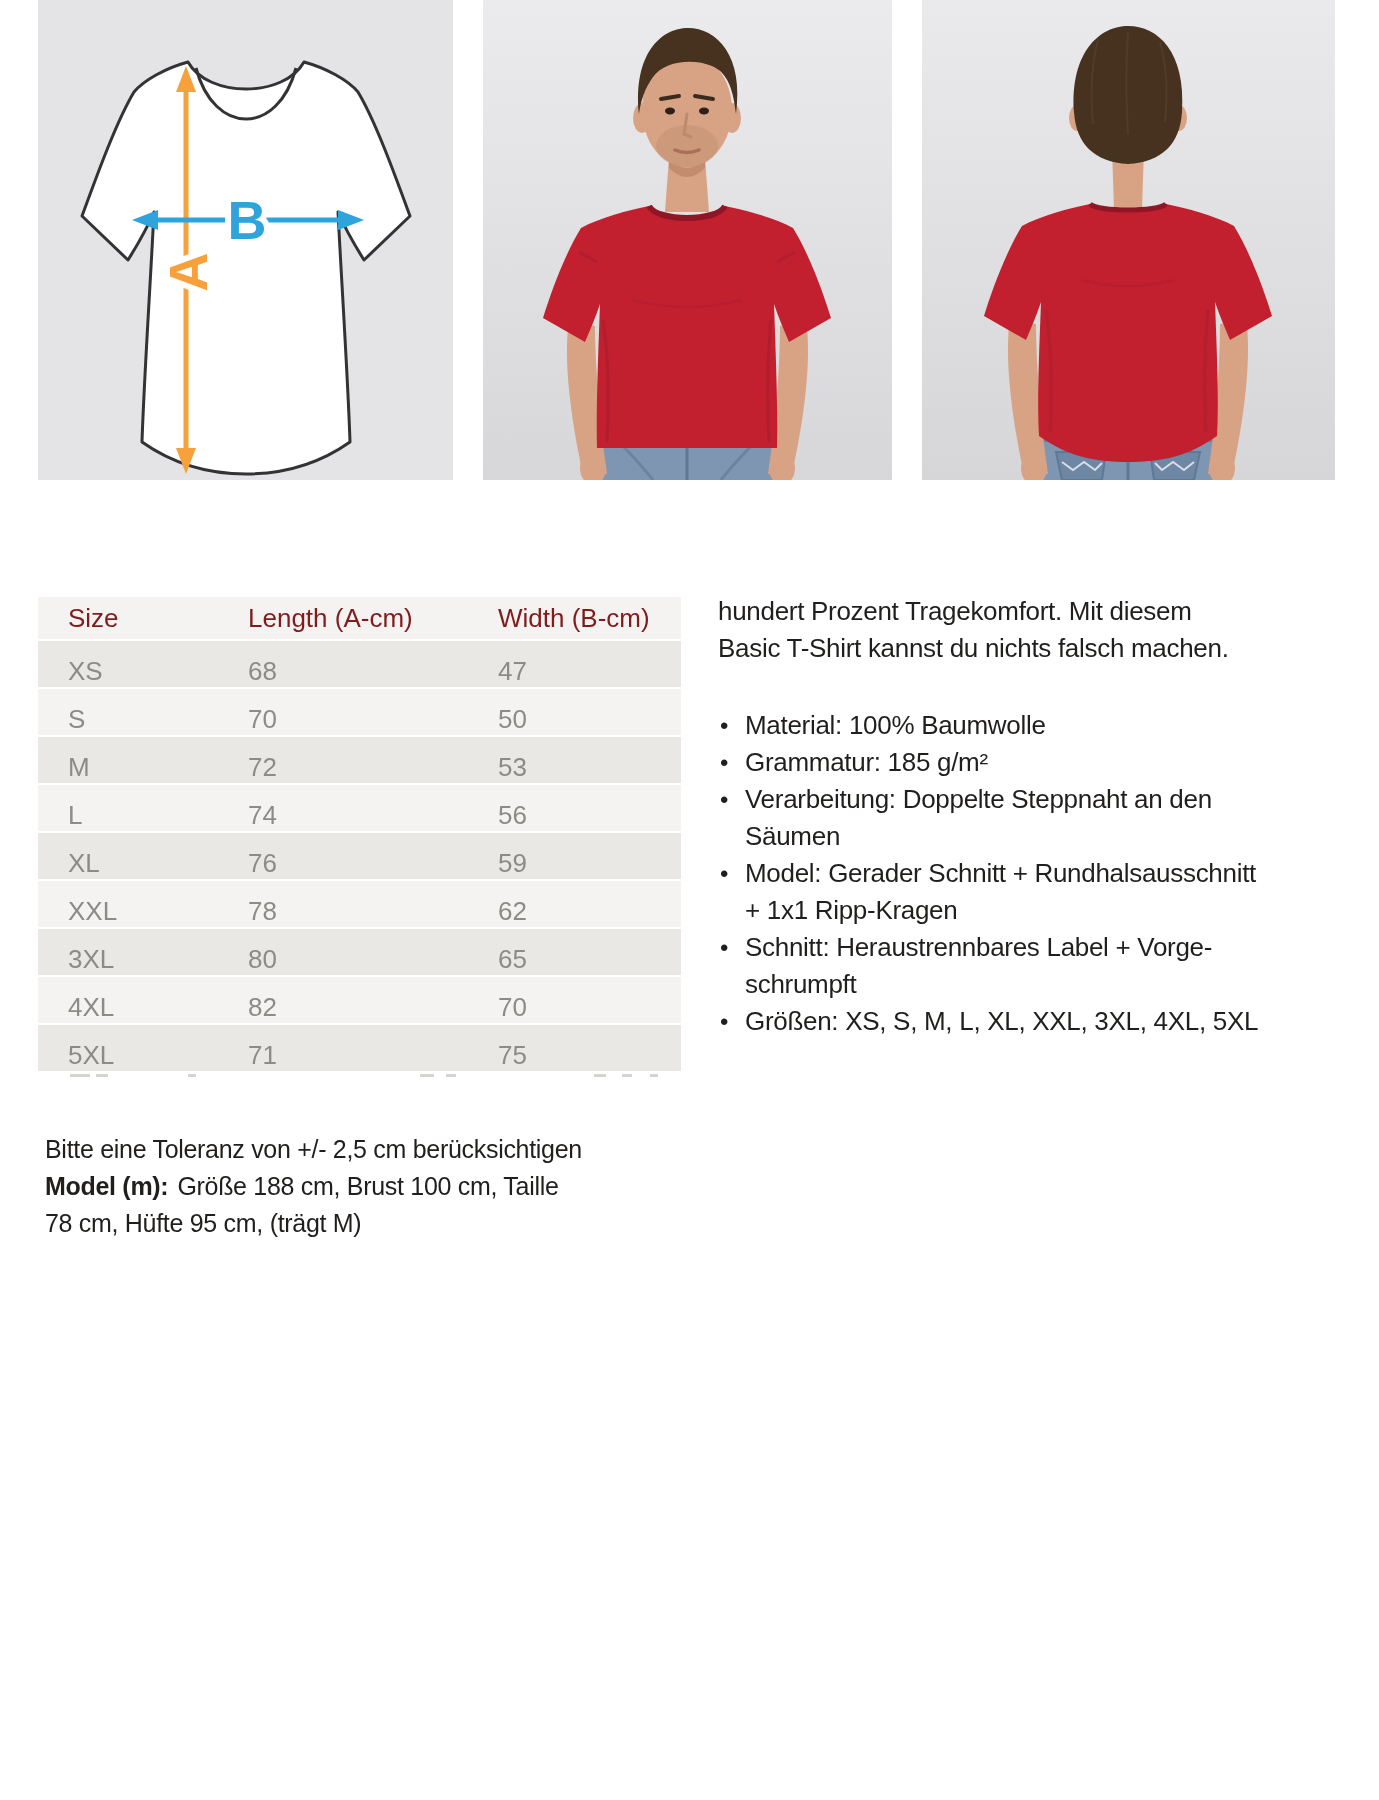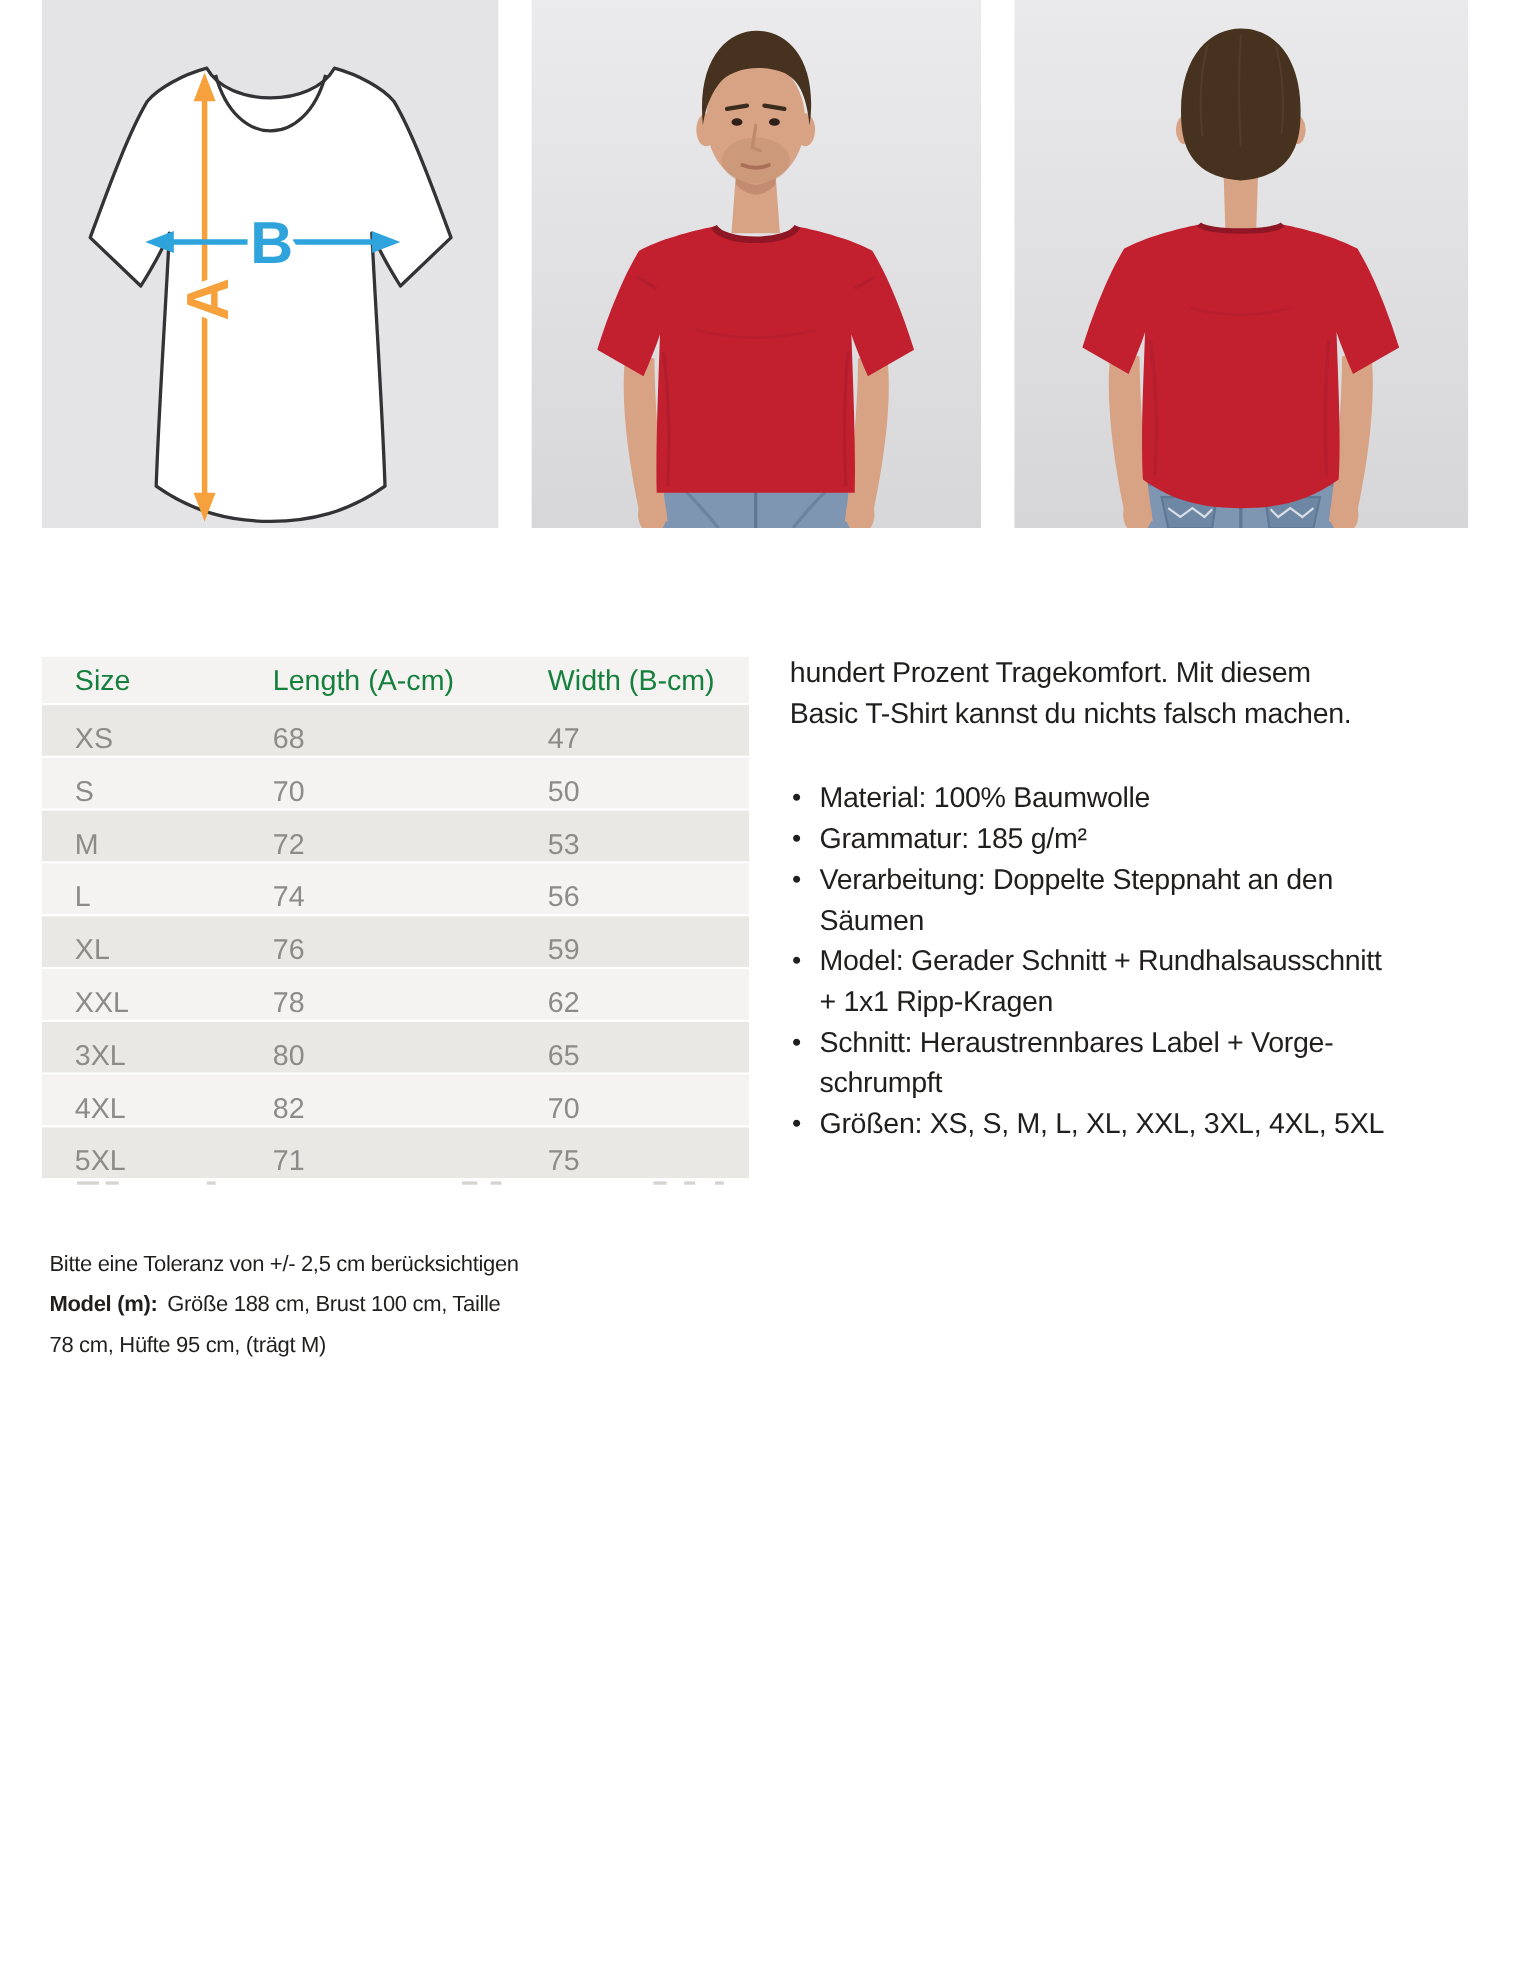--- a/index.html
+++ b/index.html
@@ -8,39 +8,39 @@
     font-family:"Liberation Sans",sans-serif;color:#201f1d;
   }
   .img-block{position:absolute;top:0;height:480px;overflow:hidden}
   .diagram{left:38px;width:415px;background:#e4e4e6}
   .photo-front{left:483px;width:409px}
   .photo-back{left:922px;width:413px}
   svg{display:block}
 
   
   .size-table{position:absolute;left:38px;top:597px;width:643px;font-size:26px}
-  .thead{height:42px;background:#f4f3f1;color:#15803d;display:flex;align-items:center;border-bottom:2px solid #fff}
+  .thead{height:42px;background:#f4f3f1;color:#7f1d1d;display:flex;align-items:center;border-bottom:2px solid #fff}
   .row{height:46px;display:flex;align-items:flex-end;color:#8d8b88;border-bottom:2px solid #fff}
   .row:nth-child(odd){background:#e9e8e5}
   .row:nth-child(even){background:#f4f3f1}
   .c1{padding-left:30px;width:210px;box-sizing:border-box}
   .c2{width:250px}
   .c3{flex:1}
   .cutoff{position:relative;height:9px;overflow:hidden;background:#fff}
   .cutoff i{position:absolute;top:1px;height:3px;background:#cbc9c6;display:block;opacity:.8}
 
   
   .desc{position:absolute;left:718px;top:593px;width:616px;font-size:26px;line-height:37px;letter-spacing:-0.3px}
   .line{white-space:nowrap}
   .bullets{margin-top:40px}
   .bullet-item{position:relative;padding-left:27px}
   .bullet-item .dot{position:absolute;left:2px;top:0;font-size:24px}
 
   
-  .notes{position:absolute;left:45px;top:1131px;width:610px;font-size:20px;line-height:37px;letter-spacing:-0.3px}
+  .notes{position:absolute;left:45px;top:1131px;width:610px;font-size:25px;line-height:37px;letter-spacing:-0.3px}
   .notes b{font-weight:bold;margin-right:9px}
 </style>
 </head>
 <body>
 
 <div class="img-block diagram">
   <svg width="415" height="480" viewBox="0 0 415 480">
     <path fill="#ffffff" stroke="#333336" stroke-width="3" stroke-linejoin="round" d="M150 62 C 128 68 106 80 96 92 C 78 122 58 178 44 216 L 90 260 C 100 244 110 226 116 212 C 112 290 106 380 104 442 C 138 466 172 474 208 474 C 244 474 278 466 312 442 C 310 380 304 290 300 212 C 306 226 316 244 326 260 L 372 216 C 358 178 338 122 320 92 C 310 80 288 68 266 62 C 246 98 170 98 150 62 Z"></path>
     <path fill="none" stroke="#333336" stroke-width="3" d="M158 68 C 176 136 240 136 258 68"></path>
     <g>

